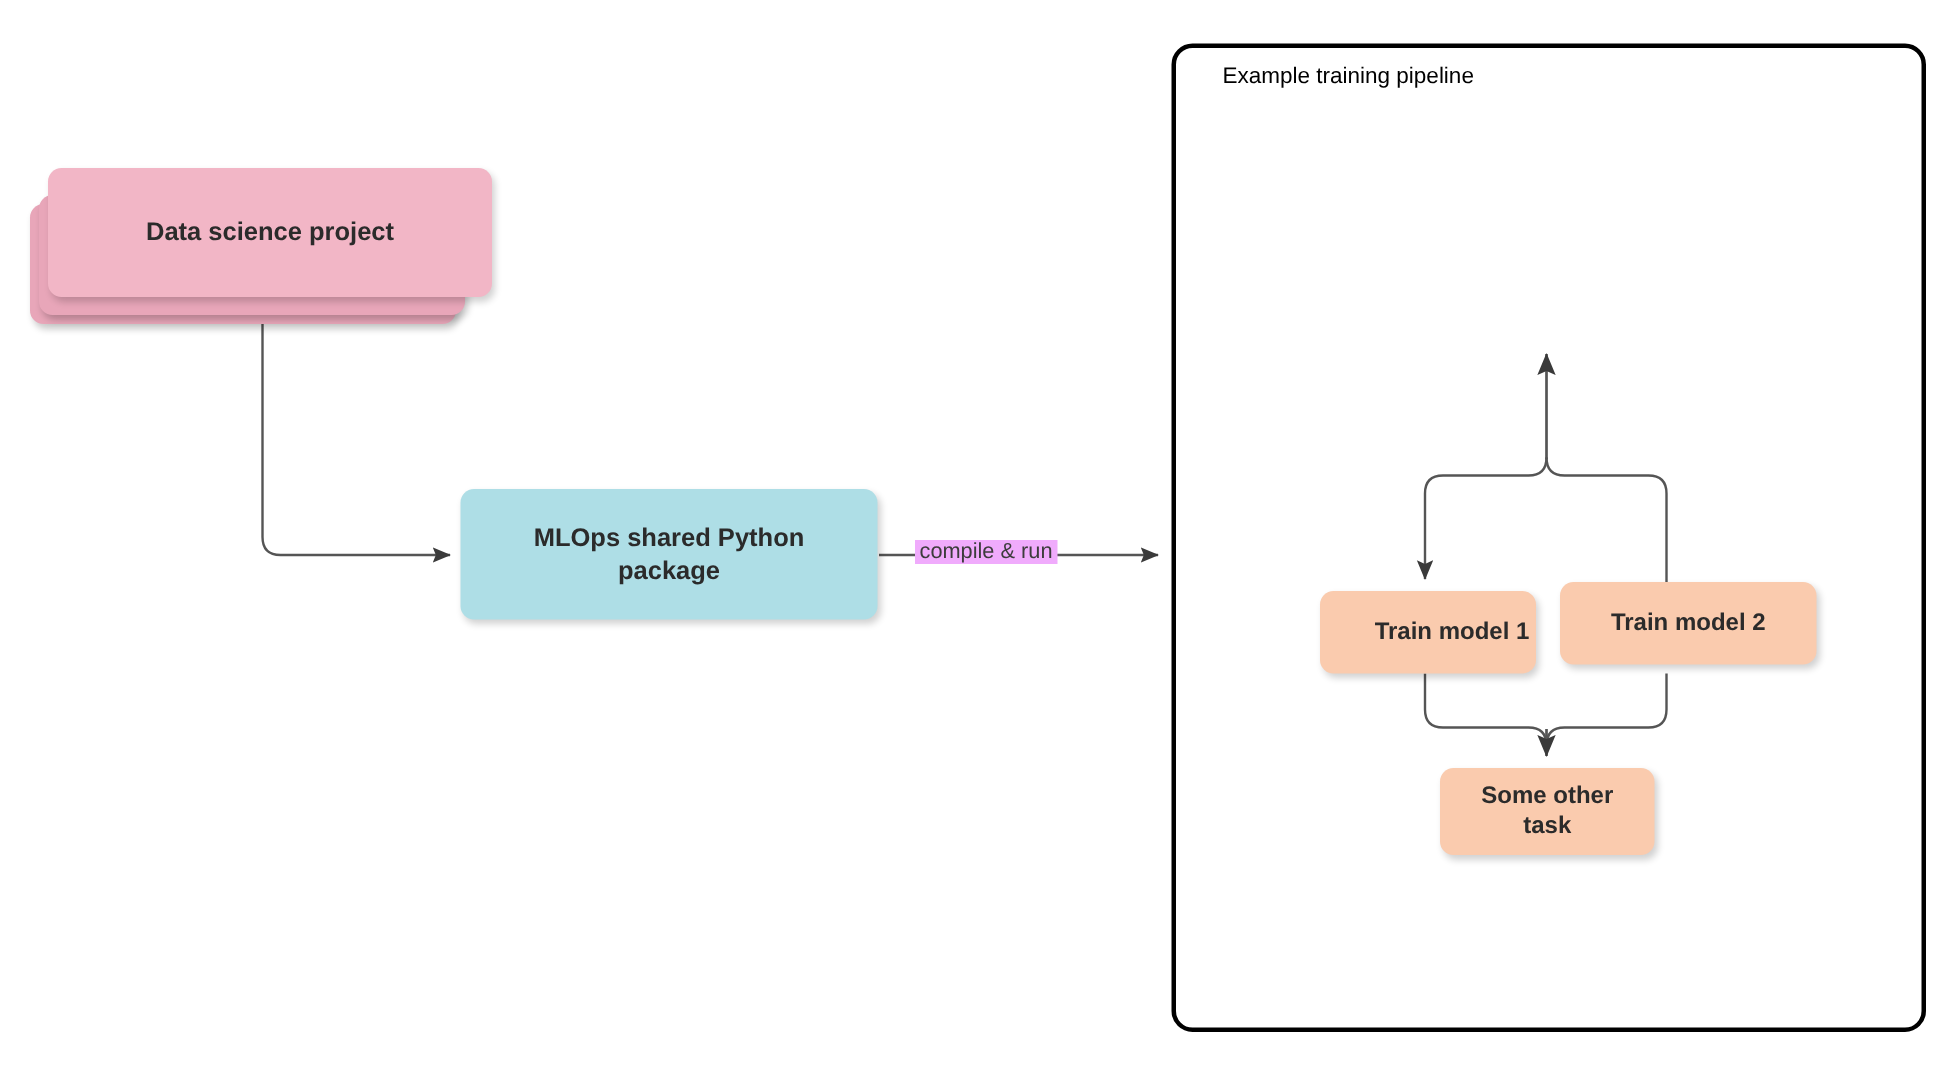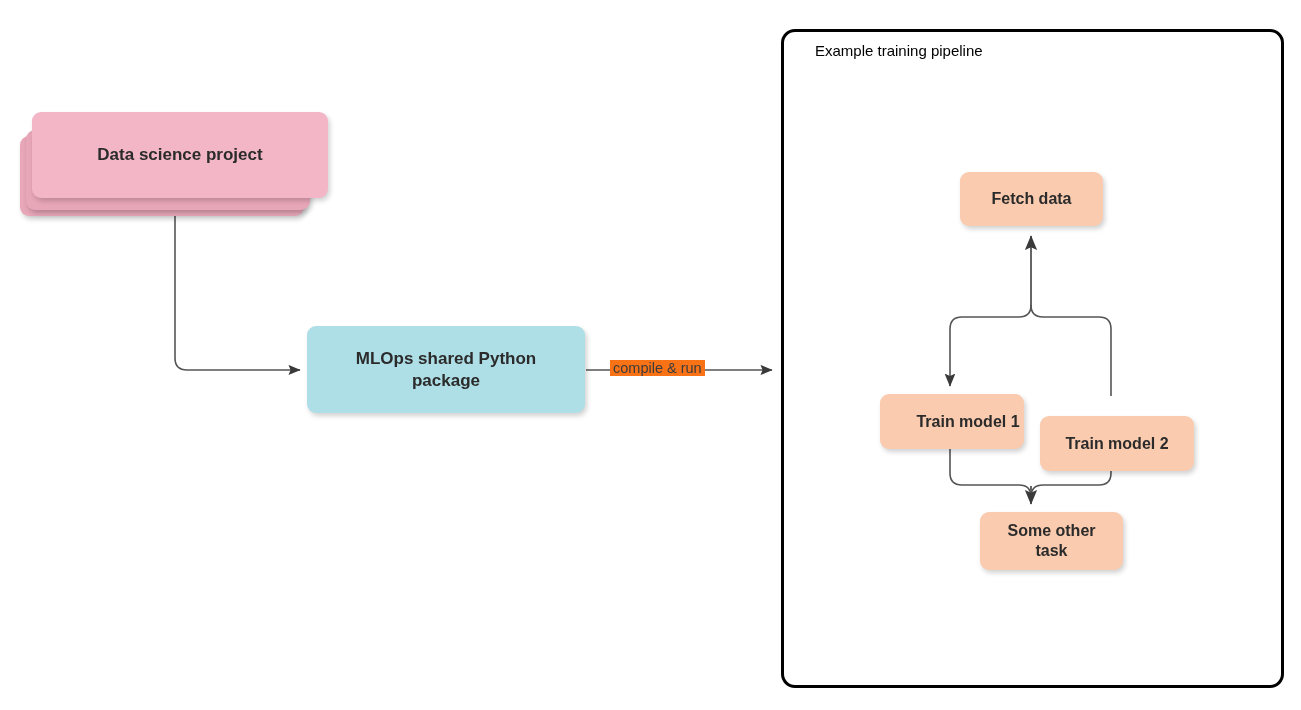--- a/index.html
+++ b/index.html
@@ -90,21 +90,21 @@
     width: 1301px;
     height: 710px;
     z-index: 3;
     pointer-events: none;
   }
 
   .edge-label {
     position: absolute;
     font-size: 14.5px;
     color: #3c3c3c;
-    background: #f97316;
+    background: #f0abfc;
     padding: 0 3px;
     white-space: nowrap;
     z-index: 6;
   }
 </style>
 </head>
 <body>
 
 <div id="canvas">
 
@@ -162,29 +162,26 @@
       <span>Data science project</span>
     </div>
   </div>
 
   <div class="node node-blue" style="left:307px; top:326px; width:278px; height:87px; font-size:17px; padding:0 18px;align-items:center;">
     <span>MLOps shared Python package</span>
   </div>
 
   <div class="edge-label" style="left:610px; top:360px;">compile &amp; run</div>
 
-  <div class="node node-orange" style="left:960px; top:172px; width:143px; height:54px; font-size:16px;">
-    <span>Fetch data</span>
-  </div>
 
   <div class="node node-orange" style="left:880px; top:394px; width:144px; height:55px; font-size:16px;padding-left:32px;">
     <span>Train model 1</span>
   </div>
 
-  <div class="node node-orange" style="left:1040px; top:416px; width:154px; height:55px; font-size:16px;">
+  <div class="node node-orange" style="left:1040px; top:388px; width:171px; height:55px; font-size:16px;">
     <span>Train model 2</span>
   </div>
 
-  <div class="node node-orange" style="left:960px; top:512px; width:143px; height:58px; font-size:16px; padding:0 16px;margin-left:20px;">
+  <div class="node node-orange" style="left:960px; top:512px; width:143px; height:58px; font-size:16px; padding:0 16px;">
     <span>Some other task</span>
   </div>
 
 </div>
 
 </body></html>

